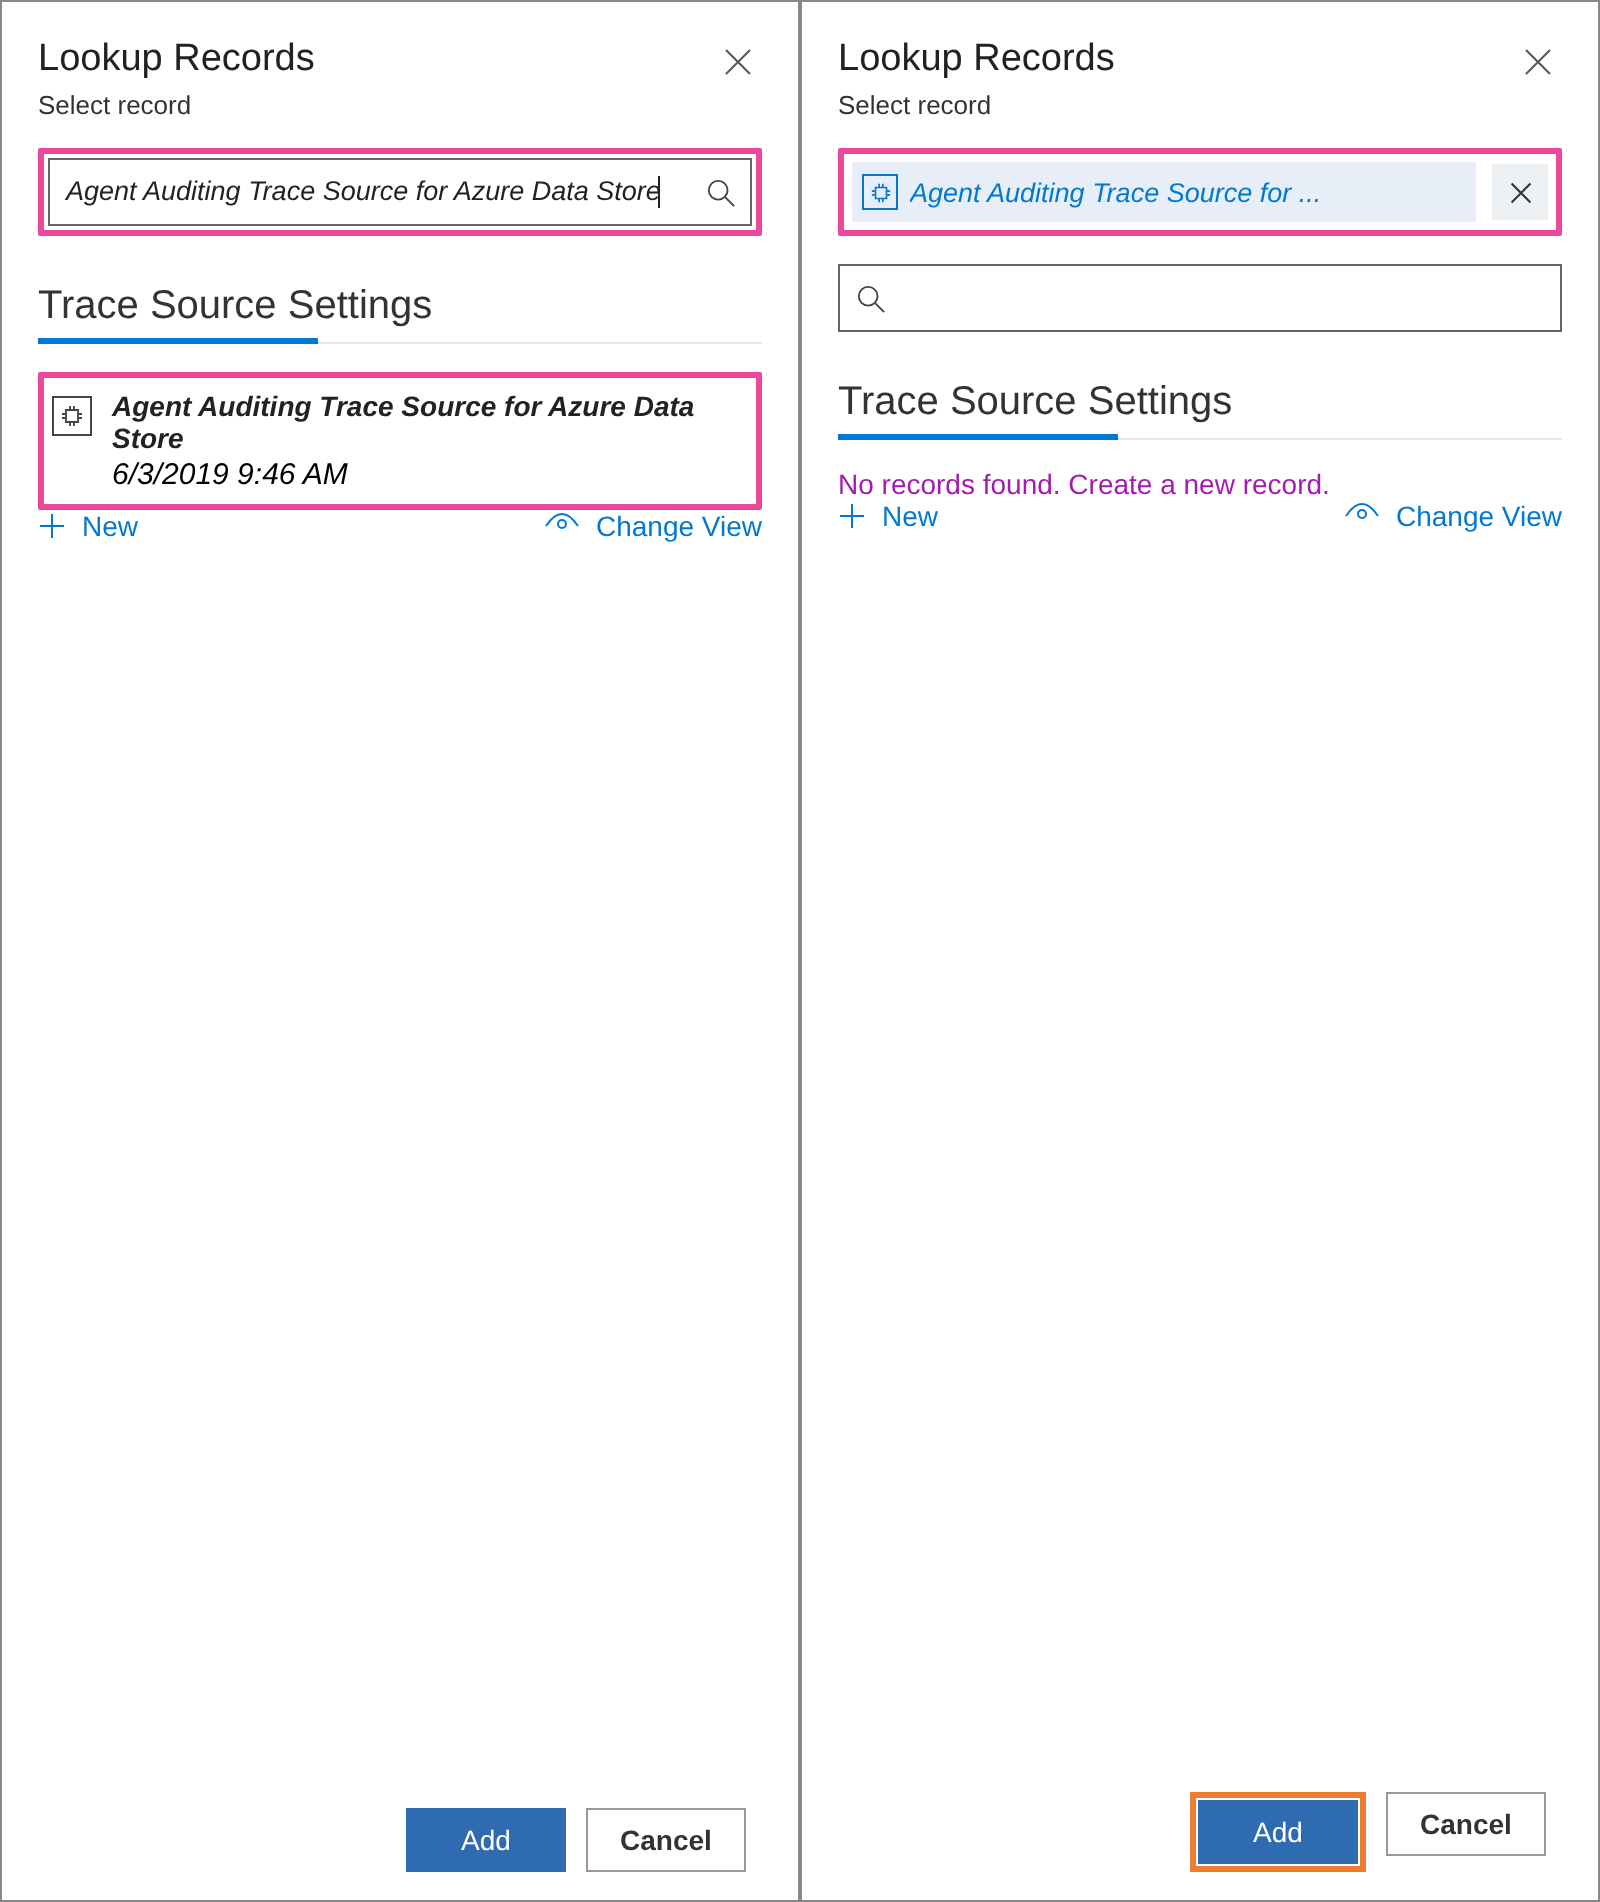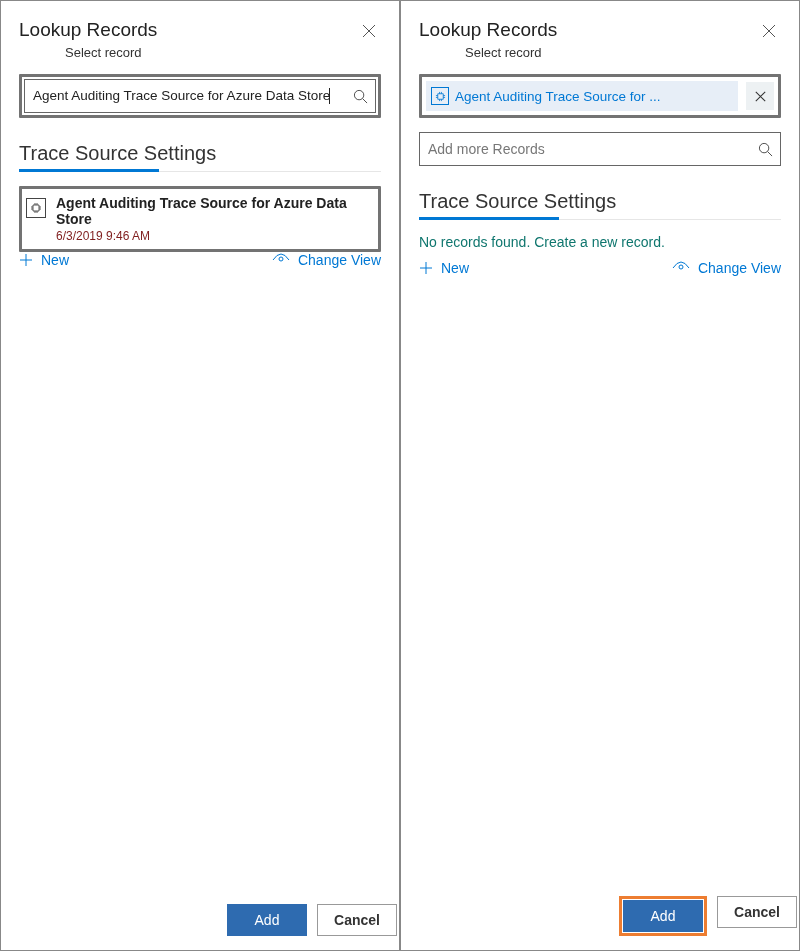--- a/index.html
+++ b/index.html
@@ -48,26 +48,26 @@
       height: 24px;
       display: flex;
       align-items: center;
       justify-content: center;
     }
     .subtitle {
       font-size: 13px;
       color: #333;
       margin-top: 2px;
       margin-bottom: 14px;
-      margin-left: 46px;
     }
     .highlight-box {
-      border: 3px solid #737373;
+      border: 3px solid #ec4899;
       padding: 2px;
       border-radius: 1px;
+      font-style: italic;
     }
     .search-wrap {
       position: relative;
       border: 1px solid #666;
       height: 34px;
       display: flex;
       align-items: center;
     }
     .search-input-text {
       flex: 1;
@@ -136,44 +136,43 @@
       flex-shrink: 0;
       display:flex; align-items:center; justify-content:center;
       font-size:11px; color:#444;
     }
     .result-text .result-name {
       font-size: 14px;
       color: #222;
       font-weight: 600;
     }
     .result-text .result-date {
-      font-size: 12px;
-      color: #7f1d1d;
+      font-size: 15px;
+      color: #000000;
       margin-top: 2px;
     }
 
     .actions-row {
       display: flex;
       justify-content: space-between;
       align-items: center;
     }
     .action-link {
       color: #0078d4;
       font-size: 14px;
       display: flex;
       align-items: center;
       gap: 8px;
       cursor: pointer;
     }
     .plus-icon svg, .eye-icon svg { display:block; }
 
     .no-records {
       font-size: 14px;
-      color: #0f766e;
-      margin-bottom: 10px;
+      color: #a21caf;
     }
 
     .chip-row {
       display:flex; align-items:center; gap:8px;
     }
     .chip {
       display:flex; align-items:center;
       background: #e7eef7;
       height: 30px;
       padding: 0 6px 0 5px;
@@ -193,21 +192,21 @@
     }
     .chip-close {
       width:28px; height:28px;
       background:#edf1f3;
       display:flex; align-items:center; justify-content:center;
       color:#333; font-size:14px;
       cursor:pointer; flex-shrink:0;
     }
 
     .footer {
-      padding: 10px 2px 14px 0;
+      padding: 10px 26px 14px 0;
       display: flex;
       justify-content: flex-end;
       gap: 10px;
     }
     .btn {
       min-width: 80px;
       height: 32px;
       font-size: 14px;
       display: flex;
       align-items: center;
@@ -333,21 +332,20 @@
             <svg width="11" height="11" viewBox="0 0 14 14">
                 <path d="M1 1 L13 13 M13 1 L1 13" stroke="#333" stroke-width="1.3" fill="none"></path>
               </svg>
           </div>
         </div>
       </div>
 
       <div style="height:14px"></div>
 
       <div class="search-wrap">
-        <div class="placeholder-input">Add more Records</div>
         <div class="search-icon">
           <svg width="15" height="15" viewBox="0 0 16 16">
               <circle cx="6.5" cy="6.5" r="5" stroke="#444" stroke-width="1" fill="none"></circle>
               <line x1="10.2" y1="10.2" x2="15" y2="15" stroke="#444" stroke-width="1"></line>
             </svg>
         </div>
       </div>
 
       <div class="section-header">Trace Source Settings</div>
       <div class="section-underline">

